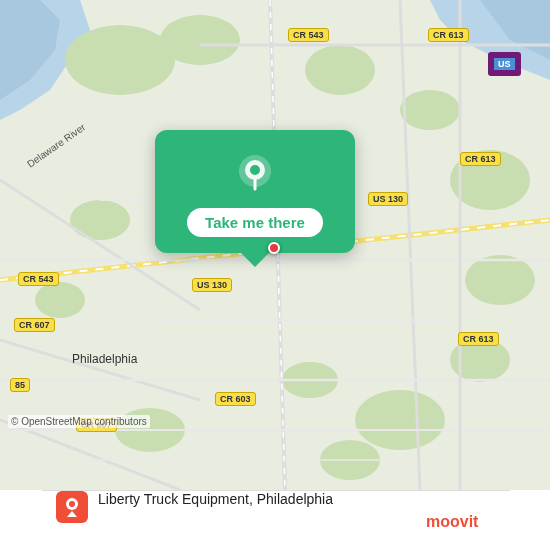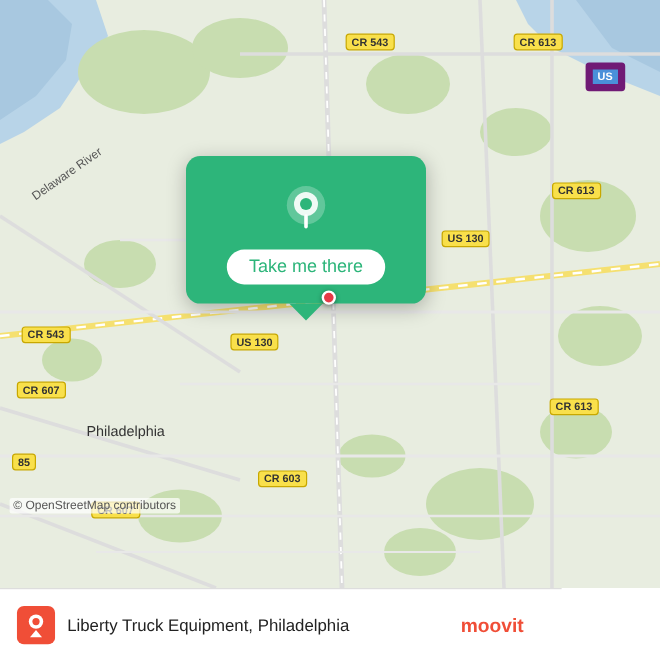--- a/index.html
+++ b/index.html
@@ -62,35 +62,35 @@
       margin-bottom: 10px;
     }
 
     #take-me-there-btn {
       background: white;
       color: #2db57a;
       border: none;
       border-radius: 20px;
       padding: 6px 18px;
       font-size: 15px;
-      font-weight: 400;
+      font-weight: 700;
       cursor: pointer;
       white-space: nowrap;
     }
 
     
     #bottom-bar {
       width: 468px;
       height: 60px;
       background: white;
       display: flex;
-      align-items: center;
       padding: 0 14px;
       border-top: 1px solid #ddd;
       gap: 10px;
+      margin-left: 42px;
     }
 
     #moovit-logo {
       margin-left: auto;
       display: flex;
       align-items: center;
       gap: 4px;
     }
 
     #bottom-title {

